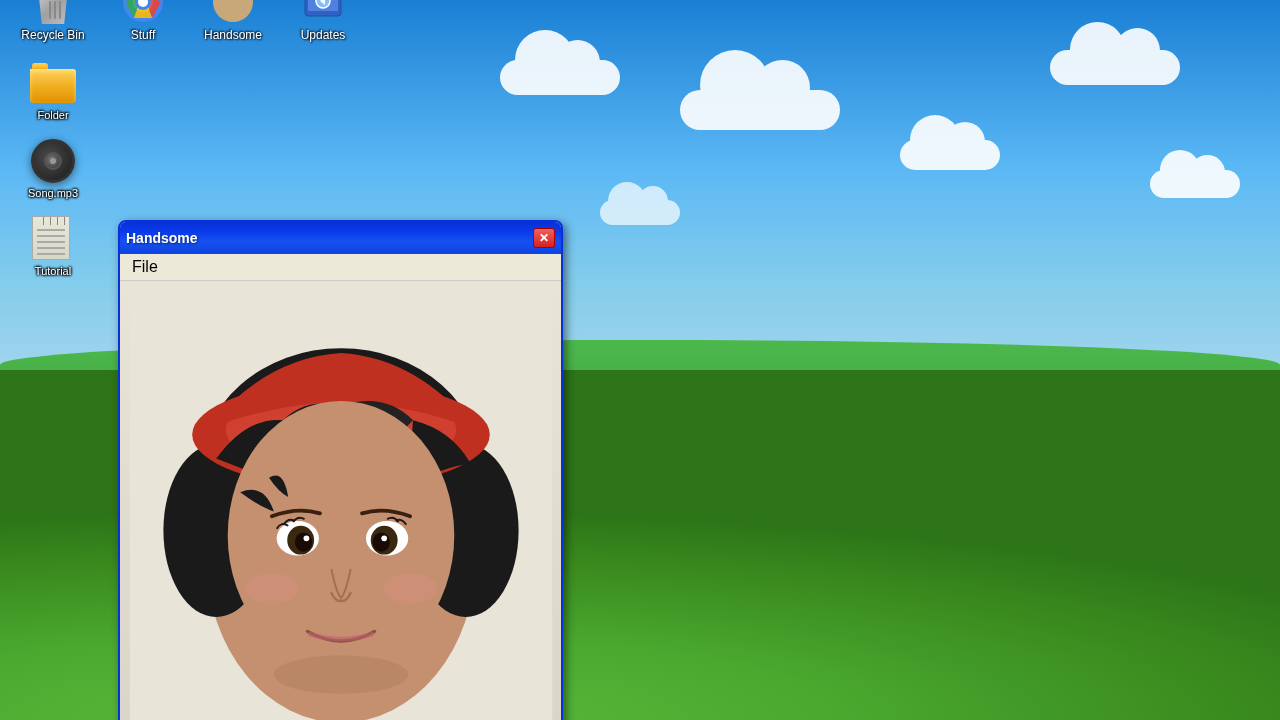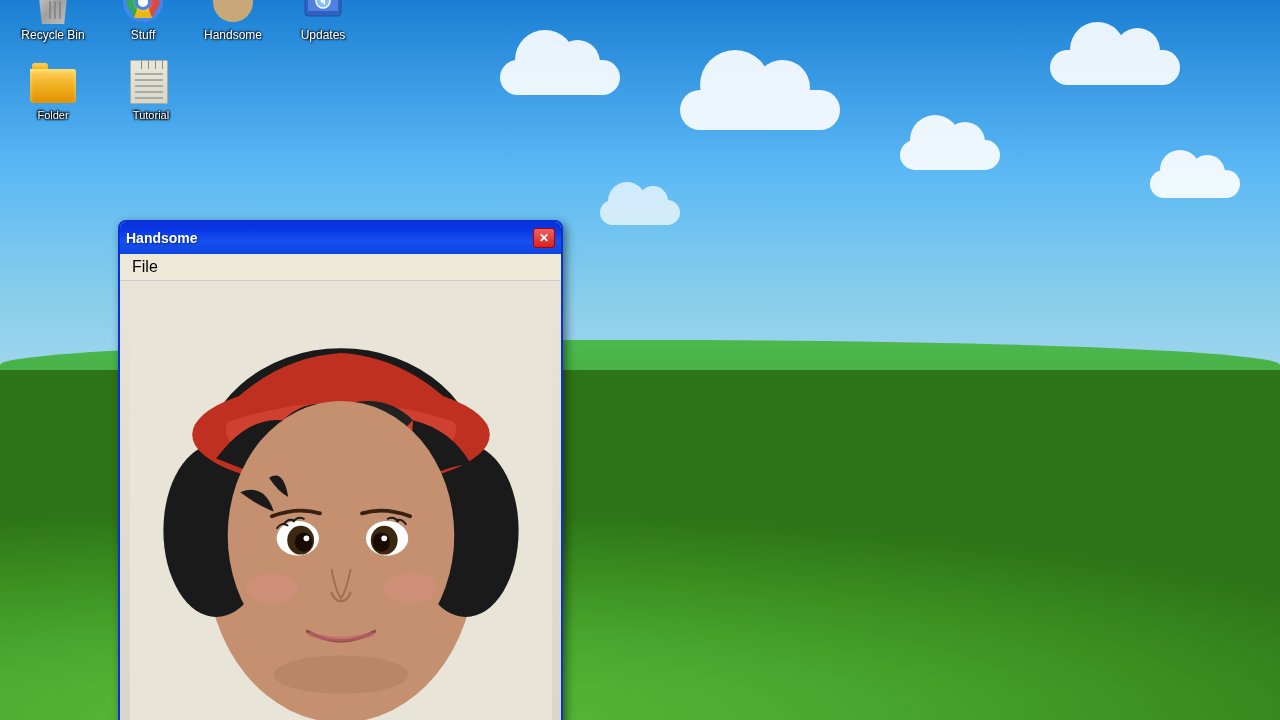--- a/index.html
+++ b/index.html
@@ -387,21 +387,21 @@
       width: 440px;
       height: 480px;
     }
 
     
     .sidebar-icons {
       position: absolute;
       top: 55px;
       left: 8px;
       display: flex;
-      flex-direction: row;
+      flex-direction: column;
       gap: 8px;
     }
   </style>
 </head>
 <body>
 
 <div class="desktop">
 
   <div class="sky"></div>
 
@@ -480,20 +480,32 @@
     <div class="desktop-icon">
       <div class="icon-image">
         <div class="folder-icon">
           <div class="folder-tab"></div>
           <div class="folder-body"></div>
         </div>
       </div>
       <span class="icon-label">Folder</span>
     </div>
 
+    <div class="desktop-icon">
+      <div class="icon-image">
+        <div class="sound-icon">
+          <div class="sound-inner">
+            <div style="display:flex;align-items:center;justify-content:center;height:100%">
+              <div class="sound-center"></div>
+            </div>
+          </div>
+        </div>
+      </div>
+      <span class="icon-label">Song.mp3</span>
+    </div>
 
     <div class="desktop-icon">
       <div class="icon-image">
         <div class="tutorial-icon">
           <div class="tutorial-page">
             <div class="tutorial-spiral"></div>
             <div class="tutorial-lines">
               <div class="t-line"></div>
               <div class="t-line"></div>
               <div class="t-line"></div>

